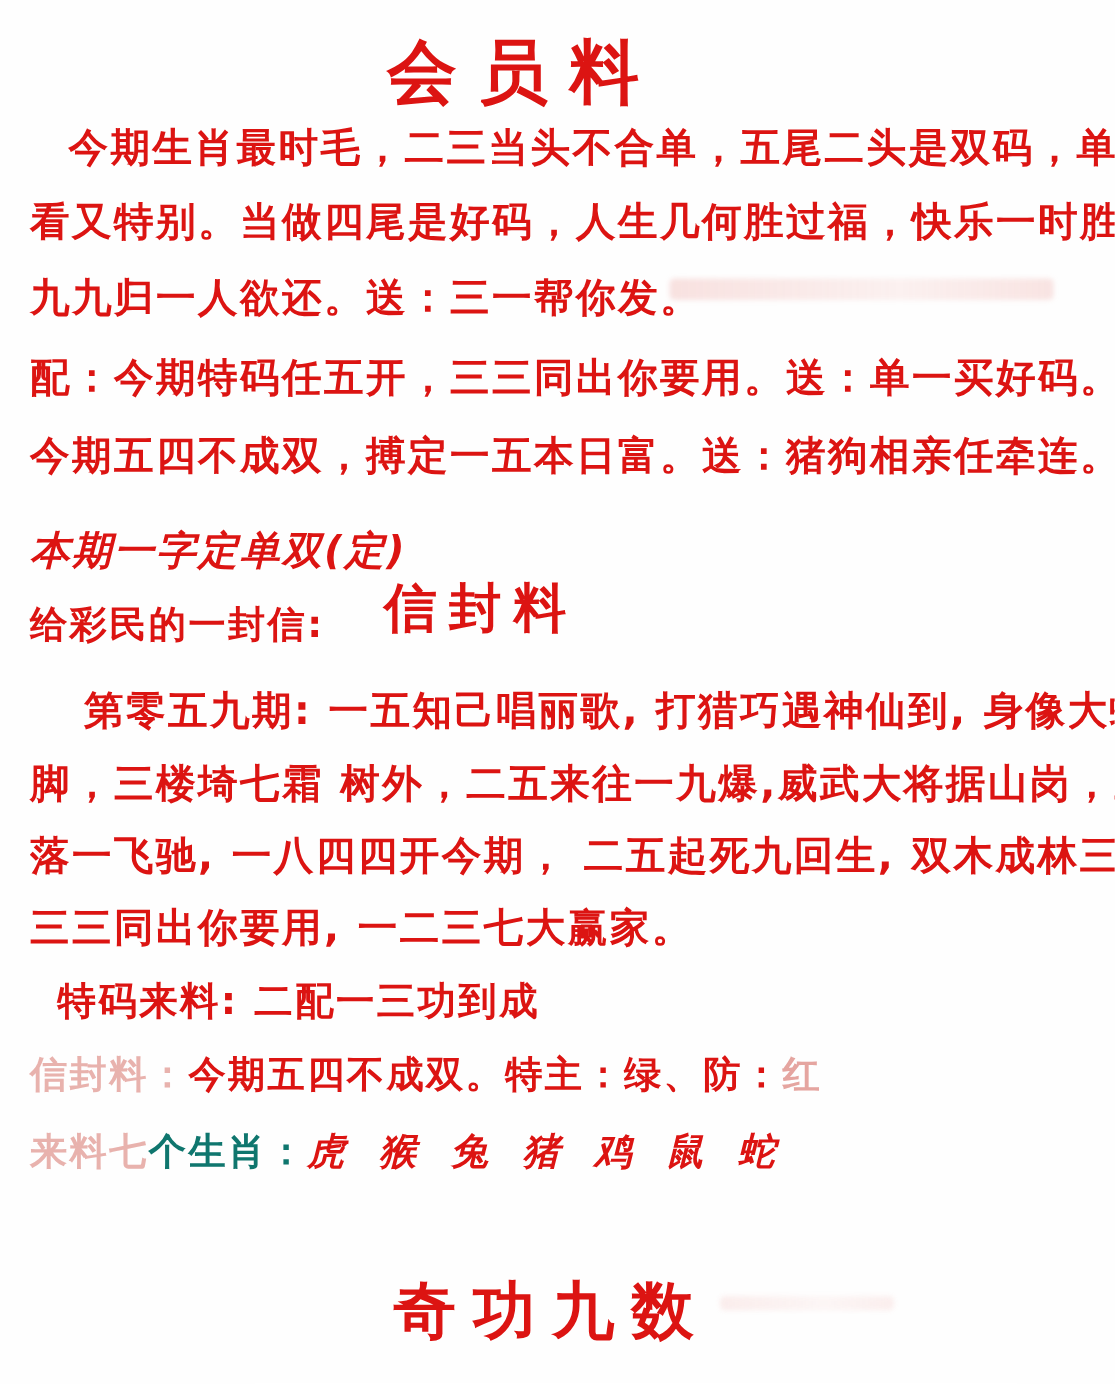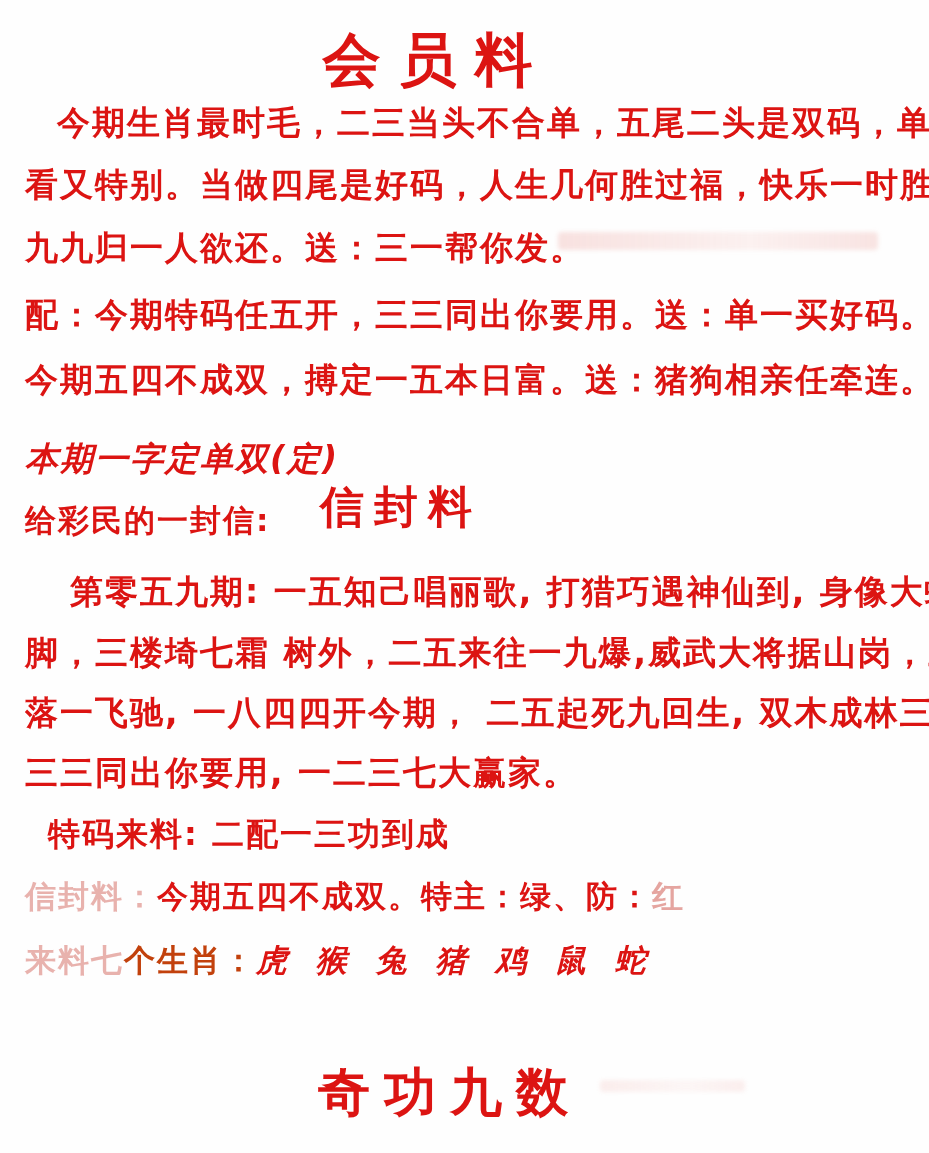--- a/index.html
+++ b/index.html
@@ -36,21 +36,21 @@
   .section-title{
     font-size:44px;
     letter-spacing:10px;
   }
   .bottom-title{
     font-size:52px;
     letter-spacing:14px;
   }
   .faded-prefix{color:var(--faded);opacity:.85;text-align:right;}
   .faded-suffix{color:var(--faded);}
-  .semi-faded{color:#c2410c;}
+  .semi-faded{color:#0f766e;}
   .smudge{
     position:absolute;
     background:linear-gradient(90deg, rgba(235,160,155,.30), rgba(240,180,175,.18) 60%, rgba(235,160,155,.28));
     filter:blur(2px);
     border-radius:4px;
   }
 </style>
 </head>
 <body>
 
@@ -77,16 +77,16 @@
 
   <div class="abs body-line" style="left:25px;top:878px;font-size:31px;">
     <span class="faded-prefix">信封料：</span><span>今期五四不成双。特主：绿、防：</span><span class="faded-suffix">红</span>
   </div>
 
   <div class="abs body-line" style="left:25px;top:942px;font-size:31px;">
     <span class="faded-prefix">来料七</span><span class="semi-faded">个生肖：</span><span style="letter-spacing:9px;font-style:italic;">虎 猴 兔 猪 鸡 鼠 蛇</span>
   </div>
 
 
-  <div class="abs bottom-title" style="left:318px;top:1058px;">奇功九数</div>
+  <div class="abs bottom-title" style="left:328px;top:1058px;">奇功九数</div>
   <div class="smudge" style="left:600px;top:1080px;width:145px;height:12px;opacity:.6;"></div>
 
 </div>
 
 </body></html>

